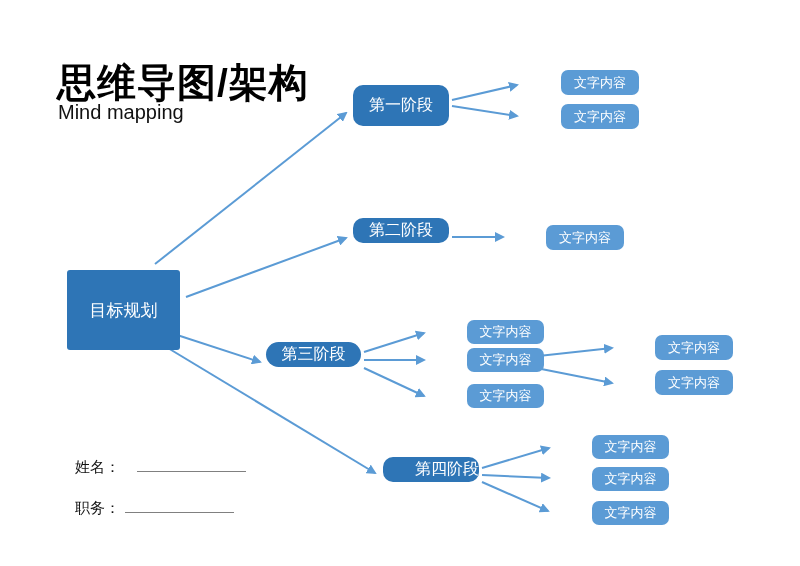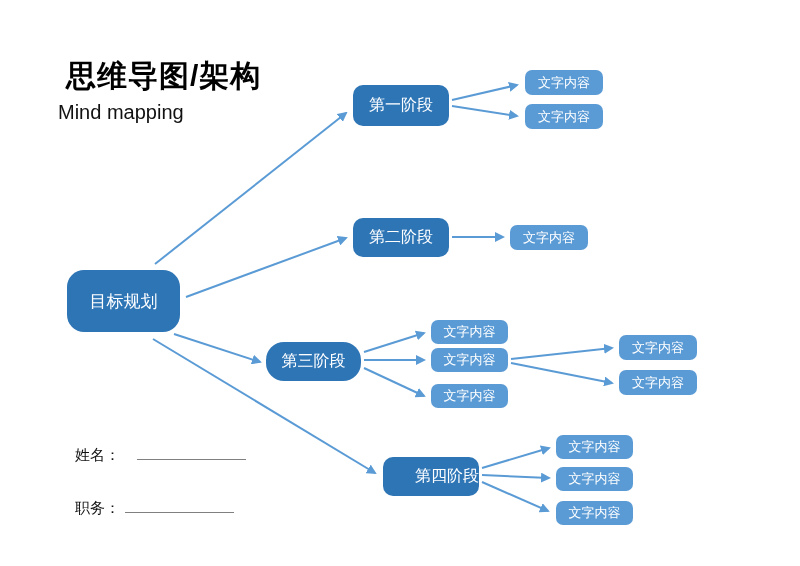--- a/index.html
+++ b/index.html
@@ -14,42 +14,42 @@
   html,body{background:#fff;}
   body{font-family:"Liberation Sans","DejaVu Sans",sans-serif;}
   .canvas{
     position:relative;width:800px;height:566px;background:#ffffff;overflow:hidden;
   }
   .arrows{position:absolute;left:0;top:0;width:800px;height:566px;pointer-events:none;}
   .arrow-line{stroke:var(--arrow-color);stroke-width:2;fill:none;}
   .arrow-head{fill:var(--arrow-color);}
   .page-title{
     position:absolute;left:57px;top:56px;
-    font-size:30px;font-weight:bold;color:var(--title-text);
-    letter-spacing:1px;white-space:nowrap;margin-left:9px;
+    font-size:39px;font-weight:bold;color:var(--title-text);
+    letter-spacing:1px;white-space:nowrap;
   }
   .page-subtitle{
     position:absolute;left:58px;top:101px;
     font-size:20px;color:#111;white-space:nowrap;
   }
   .node{
     position:absolute;display:flex;align-items:center;justify-content:center;
     color:var(--node-text);white-space:nowrap;cursor:default;
   }
   .node-root{
-    width:113px;height:62px;border-radius:17px;
+    width:113px;height:80px;border-radius:3px;
     background:var(--primary-node);font-size:17px;
   }
   .node-stage{
-    width:96px;height:39px;border-radius:10px;
+    width:96px;height:25px;border-radius:10px;
     background:var(--primary-node);font-size:16px;
   }
   .node-leaf{
     width:78px;height:25px;border-radius:7px;
-    background:var(--secondary-node);font-size:13px;
+    background:var(--secondary-node);font-size:13px;margin-left:36px;
   }
   .sig-row{
     position:absolute;display:flex;align-items:baseline;
     font-size:15px;color:#111;
   }
   .sig-underline{
     display:inline-block;width:109px;height:16px;margin-left:5px;
     border-bottom:1px solid var(--underline);
   }
 </style>
@@ -98,21 +98,21 @@
   <div class="node node-leaf" style="left:431px;top:348px;width:77px;height:24px;">文字内容</div>
   <div class="node node-leaf" style="left:431px;top:384px;width:77px;height:24px;">文字内容</div>
   <div class="node node-leaf" style="left:619px;top:335px;">文字内容</div>
   <div class="node node-leaf" style="left:619px;top:370px;">文字内容</div>
 
   <div class="node node-stage" style="left:383px;top:457px;padding-left:32px;">第四阶段</div>
   <div class="node node-leaf" style="left:556px;top:435px;width:77px;height:24px;">文字内容</div>
   <div class="node node-leaf" style="left:556px;top:467px;width:77px;height:24px;">文字内容</div>
   <div class="node node-leaf" style="left:556px;top:501px;width:77px;height:24px;">文字内容</div>
 
-  <div class="sig-row" style="left:75px;top:444px;gap:12px;">
+  <div class="sig-row" style="left:75px;top:456px;gap:12px;">
     <span>姓名：</span>
     <span class="sig-underline"></span>
   </div>
   <div class="sig-row" style="left:75px;top:497px;text-align:right;">
     <span>职务：</span>
     <span class="sig-underline"></span>
   </div>
 
 </div>
 

